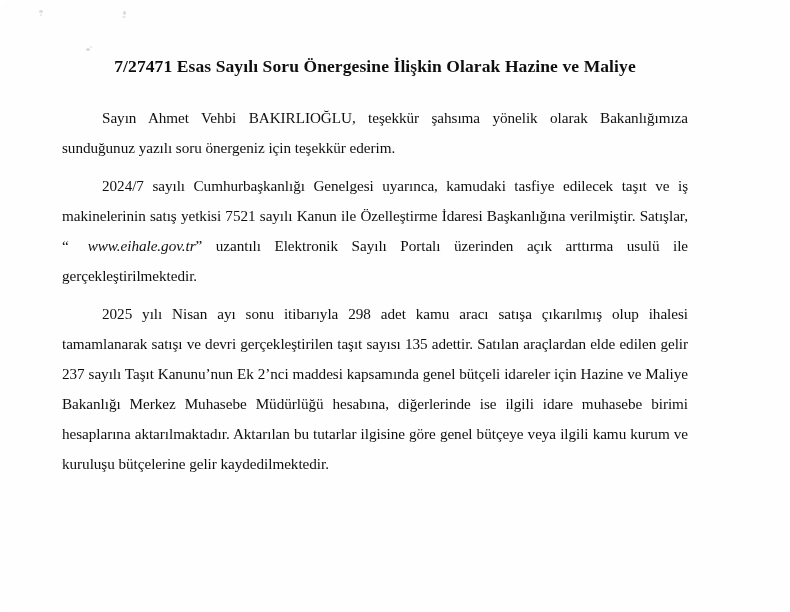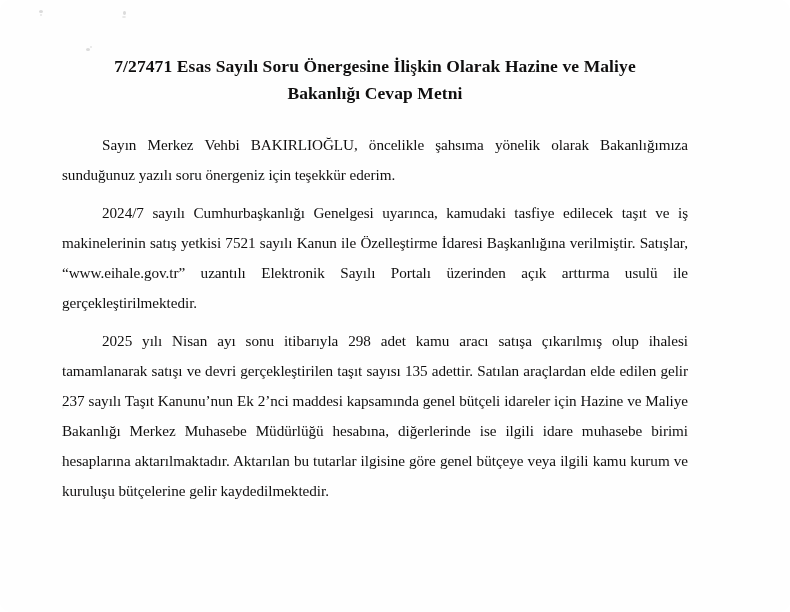--- a/index.html
+++ b/index.html
@@ -71,20 +71,22 @@
     letter-spacing: -.05px;
   }
   .para + .para {
     margin-top: 8px;
   }
   .body-block {
     padding-top: 23px;
   }
 
   .url-italic {
+    font-style: italic;
+    margin-left: 19px;
   }
 </style>
 </head>
 <body>
 
 <div class="page">
 
   <span class="speckle s1"></span>
   <span class="speckle s2"></span>
   <span class="speckle s3"></span>
@@ -92,27 +94,26 @@
   <span class="speckle s5"></span>
   <span class="speckle s6"></span>
   <span class="speckle s7"></span>
   <span class="speckle s8"></span>
 
   <div class="doc-body">
 
     <div class="title-block">
       <h1 class="doc-title">
         <span class="line">7/27471 Esas Sayılı Soru Önergesine İlişkin Olarak Hazine ve Maliye</span>
-        <span class="line">Bakanlığı Cevap Metni</span>
       </h1>
     </div>
 
     <div class="body-block">
 
-      <p class="para">Sayın Merkez Vehbi BAKIRLIOĞLU, öncelikle şahsıma yönelik olarak Bakanlığımıza sunduğunuz yazılı soru önergeniz için teşekkür ederim.</p>
+      <p class="para">Sayın Ahmet Vehbi BAKIRLIOĞLU, teşekkür şahsıma yönelik olarak Bakanlığımıza sunduğunuz yazılı soru önergeniz için teşekkür ederim.</p>
 
       <p class="para"><span>2024/7 sayılı Cumhurbaşkanlığı Genelgesi uyarınca, kamudaki tasfiye edilecek taşıt ve iş makinelerinin satış yetkisi 7521 sayılı Kanun ile Özelleştirme İdaresi Başkanlığına verilmiştir. Satışlar, “</span><span class="url-italic">www.eihale.gov.tr</span><span>” uzantılı Elektronik Sayılı Portalı üzerinden açık arttırma usulü ile gerçekleştirilmektedir.</span></p>
 
 
       <p class="para">2025 yılı Nisan ayı sonu itibarıyla 298 adet kamu aracı satışa çıkarılmış olup ihalesi tamamlanarak satışı ve devri gerçekleştirilen taşıt sayısı 135 adettir. Satılan araçlardan elde edilen gelir 237 sayılı Taşıt Kanunu’nun Ek 2’nci maddesi kapsamında genel bütçeli idareler için Hazine ve Maliye Bakanlığı Merkez Muhasebe Müdürlüğü hesabına, diğerlerinde ise ilgili idare muhasebe birimi hesaplarına aktarılmaktadır. Aktarılan bu tutarlar ilgisine göre genel bütçeye veya ilgili kamu kurum ve kuruluşu bütçelerine gelir kaydedilmektedir.</p>
 
     </div>
 
   </div>
 

